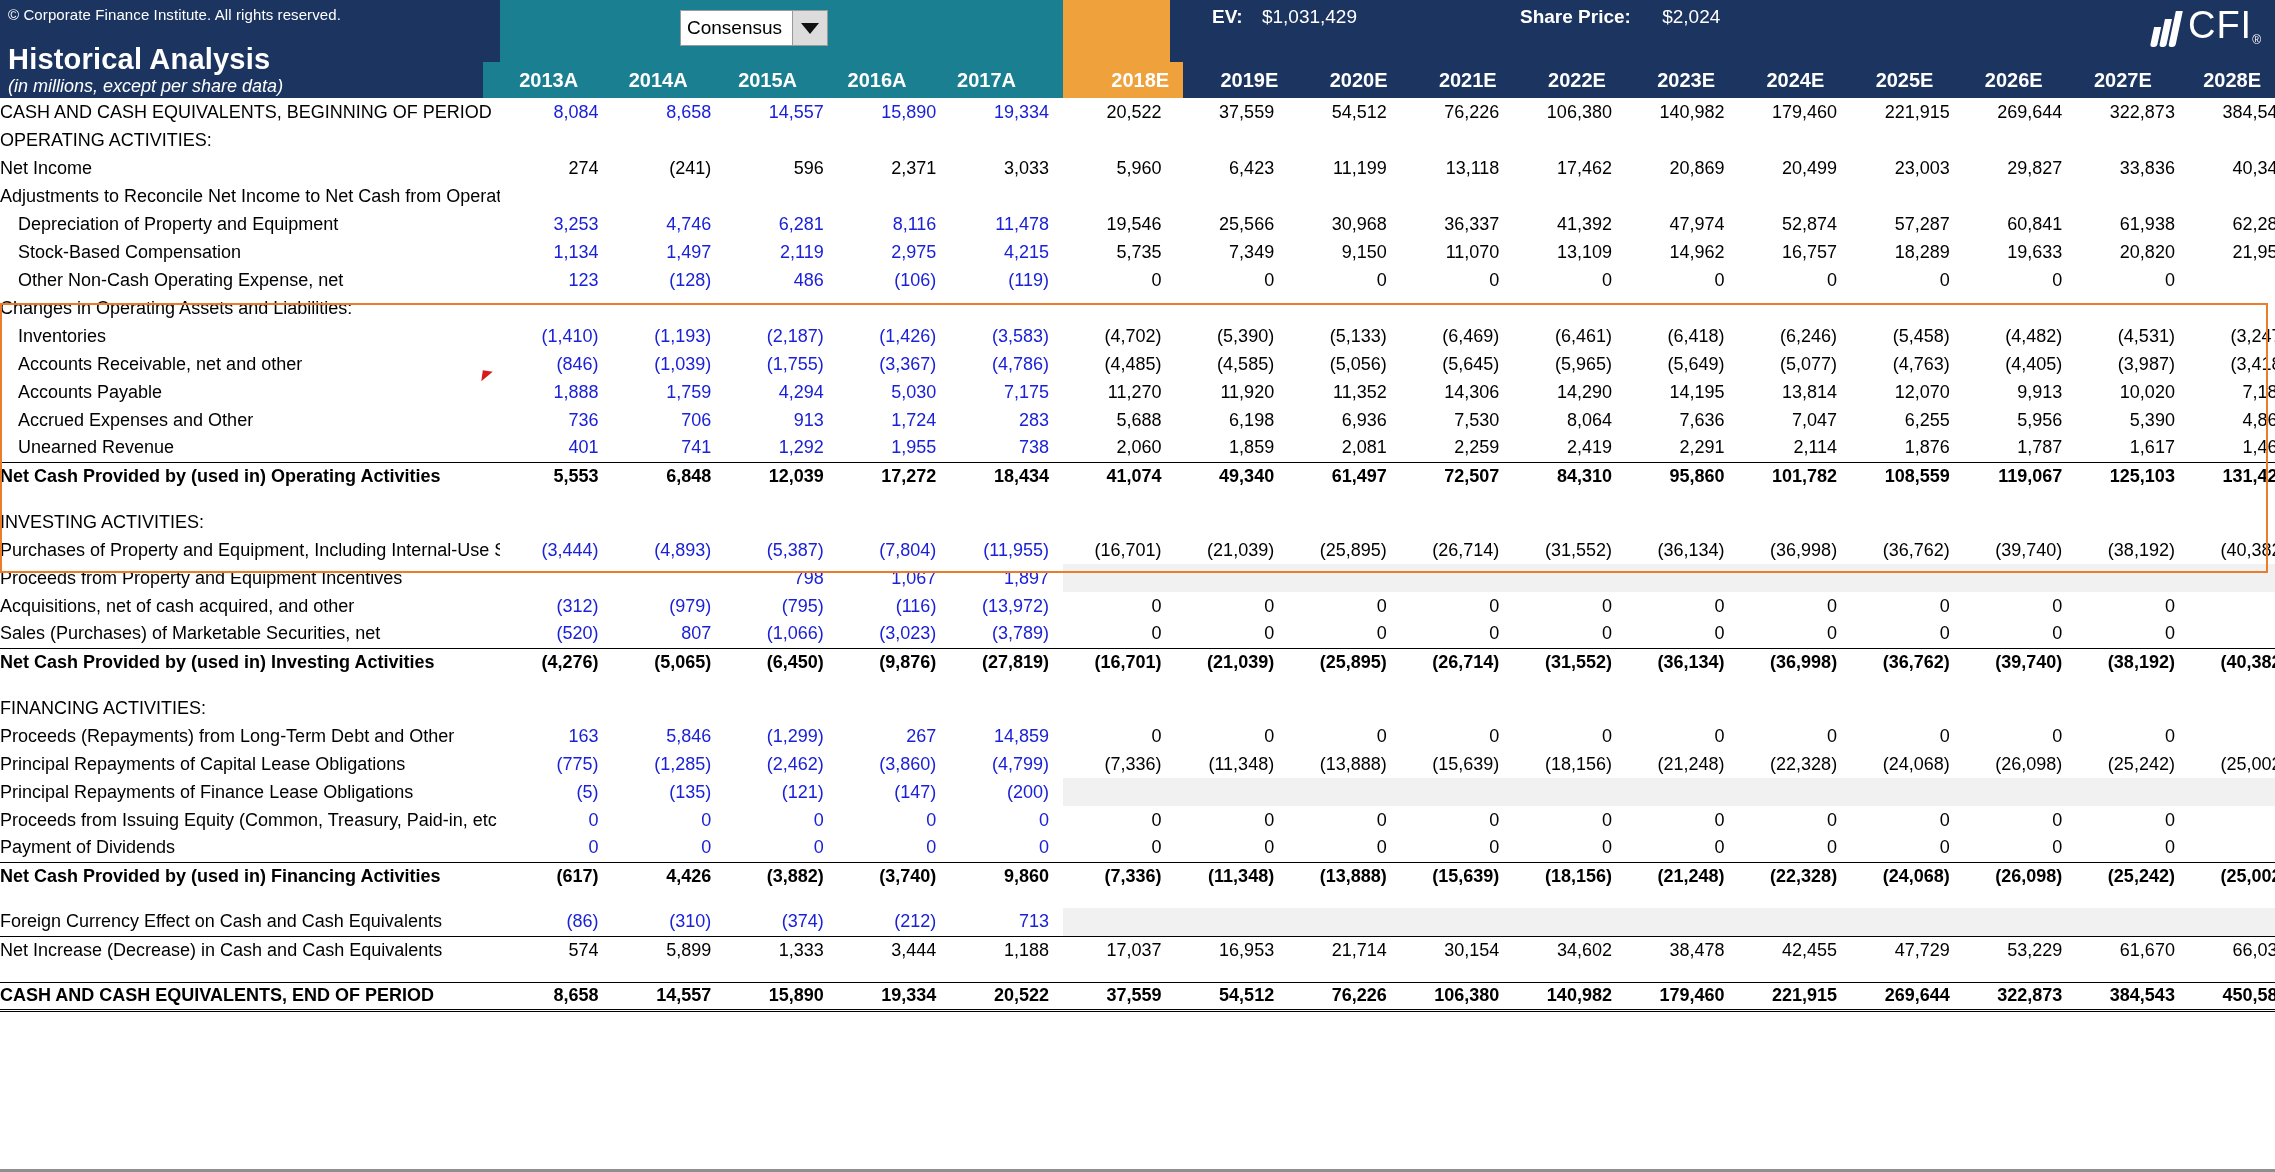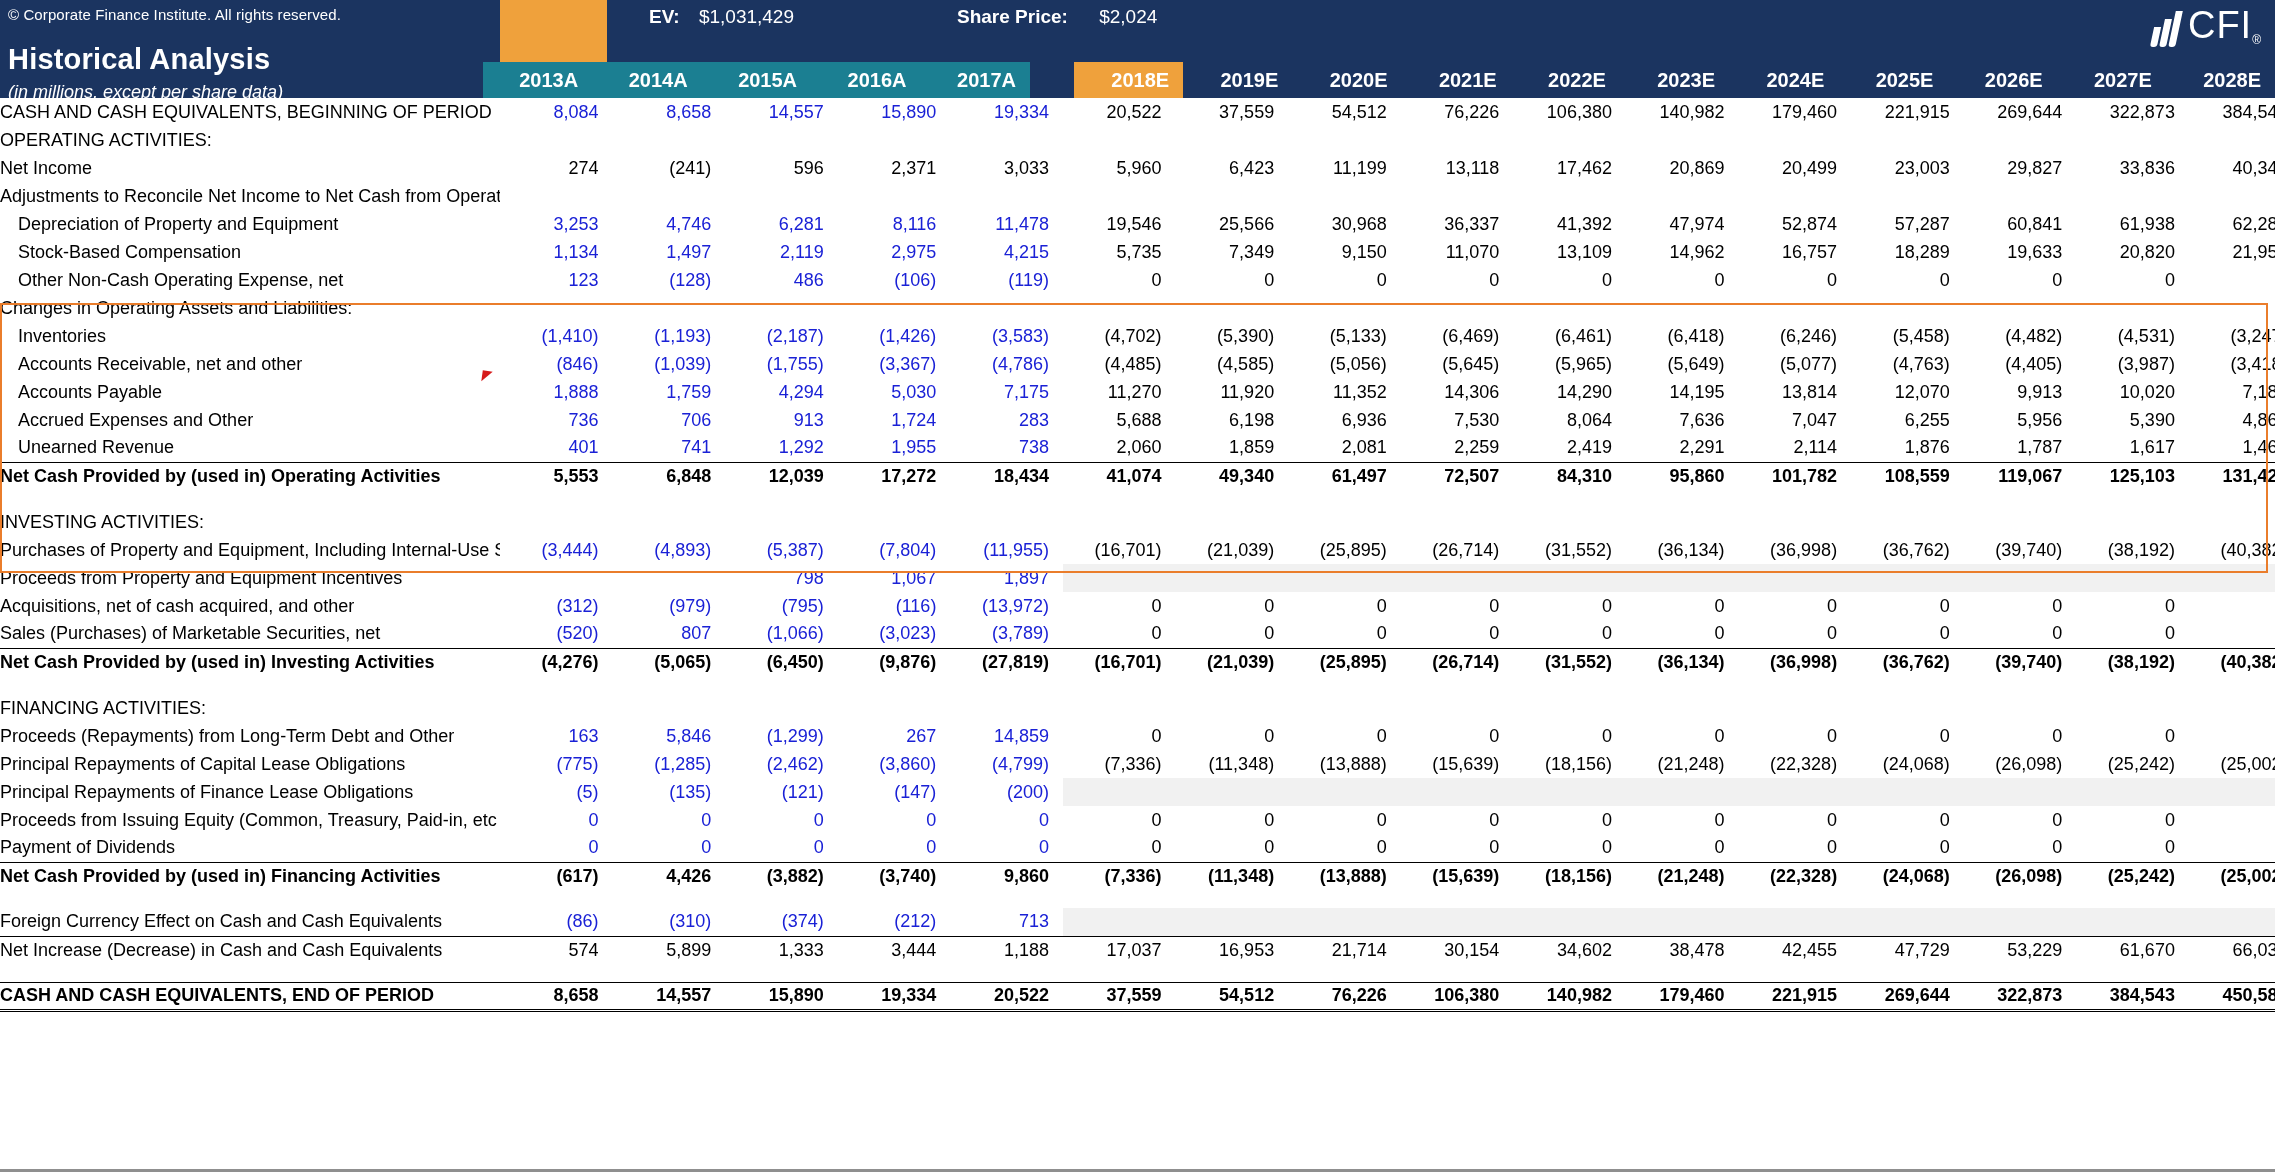--- a/index.html
+++ b/index.html
@@ -12,21 +12,21 @@
   .sheet{position:relative;width:2275px;height:1172px;}
 
   
   .header{position:relative;height:98px;width:2275px;display:flex;}
   .hdr-left{
     width:500px;background:#1b3460;color:#fff;position:relative;
     box-sizing:border-box;padding:6px 0 0 8px;
   }
   .hdr-copyright{font-size:15px;letter-spacing:.1px;}
   .hdr-title{font-size:29px;font-weight:bold;margin-top:20px;letter-spacing:.2px;}
-  .hdr-sub{font-size:18px;font-style:italic;margin-top:6px;}
+  .hdr-sub{font-size:18px;font-style:italic;}
 
   .hdr-teal{
     width:563px;background:#1b7f92;position:relative;
   }
   .hdr-orange{
     width:107px;background:#efa13c;position:relative;
   }
   .hdr-navy{
     flex:1;background:#1b3460;position:relative;
   }
@@ -124,20 +124,28 @@
 <div class="sheet">
 
   <div class="header">
 
     <div class="hdr-left">
       <div class="hdr-copyright">© Corporate Finance Institute. All rights reserved.</div>
       <div class="hdr-title">Historical Analysis</div>
       <div class="hdr-sub">(in millions, except per share data)</div>
     </div>
 
+    <div class="hdr-teal">
+      <div class="dropdown">
+        <div class="dd-text">Consensus</div>
+        <div class="dd-btn">
+          <span class="dd-caret"></span>
+        </div>
+      </div>
+    </div>
 
     <div class="hdr-orange"></div>
 
     <div class="hdr-navy">
       <div class="kpi" style="left:42px;">
         <span class="kpi-lbl">EV:</span>
         <span class="kpi-val" style="margin-left:14px;">$1,031,429</span>
       </div>
       <div class="kpi" style="left:350px;">
         <span class="kpi-lbl">Share Price:</span>

